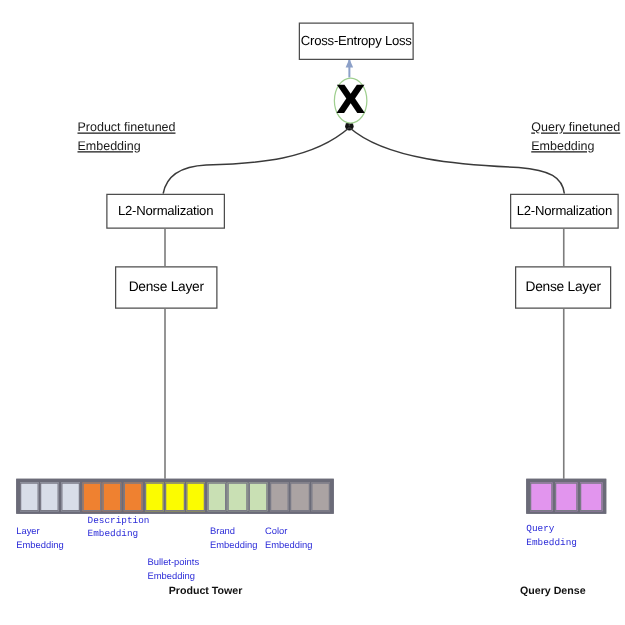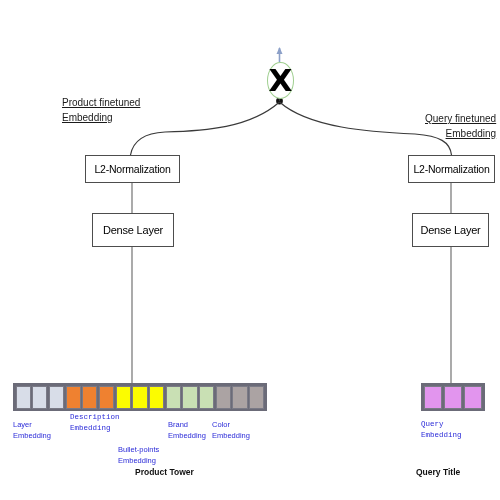--- a/index.html
+++ b/index.html
@@ -75,21 +75,21 @@
   .annot {
     position: absolute;
     font-size: 10px;
     color: #1a1a1a;
     line-height: 1.45;
     white-space: pre-line;
     z-index: 3;
     text-decoration: underline;
   }
   #annot-left  { left: 62px;  top: 96px; }
-  #annot-right { left: 425px; top: 112px; text-align: right; }
+  #annot-right { left: 425px; top: 96px; }
 
   
   .embed-bar {
     position: absolute;
     display: flex;
     box-sizing: border-box;
     border: 1.5px solid #6b6b78;
     background: #6b6b78;
     gap: 1.5px;
     padding: 1.5px;
@@ -143,20 +143,21 @@
 
     <path d="M 279.5 102 C 309 128, 370 132, 415 134 C 440 136, 450 142, 451.5 155" fill="none" stroke="#3a3a3a" stroke-width="1.2"></path>
 
     <line x1="132" y1="183" x2="132" y2="213" stroke="#7d7d7d" stroke-width="1.3"></line>
     <line x1="132" y1="247" x2="132" y2="383" stroke="#7d7d7d" stroke-width="1.3"></line>
 
     <line x1="451" y1="183" x2="451" y2="213" stroke="#7d7d7d" stroke-width="1.3"></line>
     <line x1="451" y1="247" x2="451" y2="383" stroke="#7d7d7d" stroke-width="1.3"></line>
   </svg>
 
+  <div class="node" id="loss-node">Cross-Entropy Loss</div>
 
   <div id="x-node">
     <span class="x-glyph">X</span>
   </div>
 
   <div class="annot" id="annot-left">Product finetuned
 Embedding</div>
 
   <div class="annot" id="annot-right">Query finetuned
 Embedding</div>
@@ -203,15 +204,15 @@
       <div class="seg-label" style="left: 168px; top: 419px;">Brand
 Embedding</div>
       <div class="seg-label" style="left: 212px; top: 419px;">Color
 Embedding</div>
       <div class="seg-label" style="left: 421px; top: 419px; font-family: Liberation Mono, monospace;">Query
 Embedding</div>
     </div>
 
   <div class="tower-caption" id="caption-product">Product Tower</div>
 
-  <div class="tower-caption" id="caption-query">Query Title</div>
+  <div class="tower-caption" id="caption-query">Query Dense</div>
 
 </div>
 
 </body></html>

